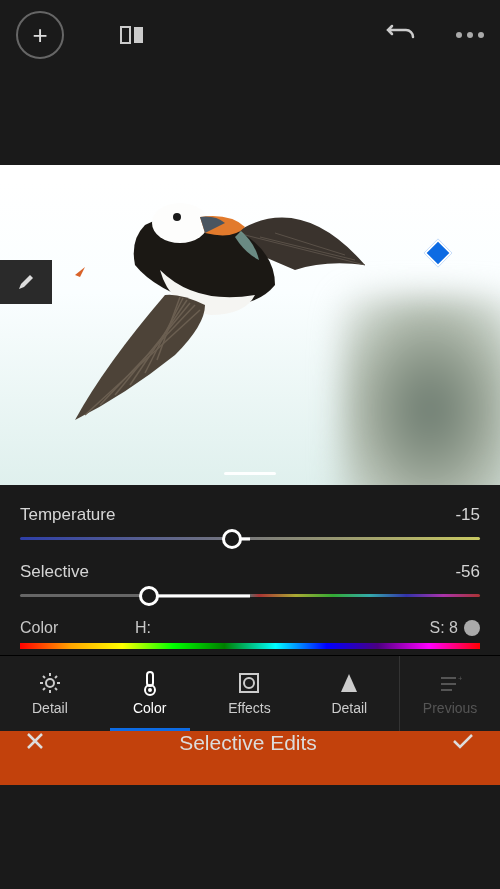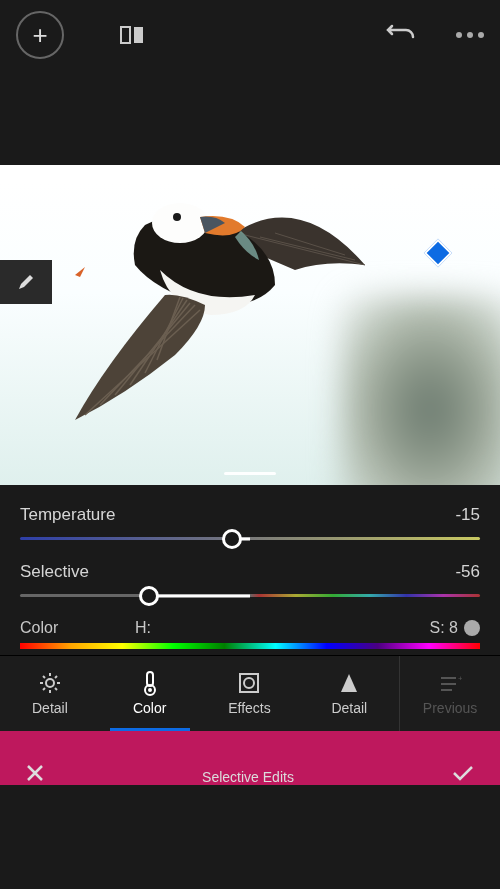--- a/index.html
+++ b/index.html
@@ -192,26 +192,26 @@
   left: 10%;
   width: 80%;
   height: 3px;
   background: #0d6be3;
 }
 .tab .ico { height: 24px; display:flex; align-items:center; justify-content:center; }
 
 
 .footer {
   height: 54px;
-  background: #be185d;
-  display: flex;
-  align-items: flex-end;
+  background: #c2410c;
+  display: flex;
+  align-items: flex-start;
   justify-content: space-between;
   padding: 0 26px;
-  font-size: 14px;
+  font-size: 21px;
   color: #dcdcdc;
 }
 .footer .title { flex:1; text-align:center; font-weight: 300; }
 .x-icon, .check-icon { color: #ddd; }
 </style>
 </head>
 <body>
 
 <div class="top-bar">
   <div class="add-btn">

